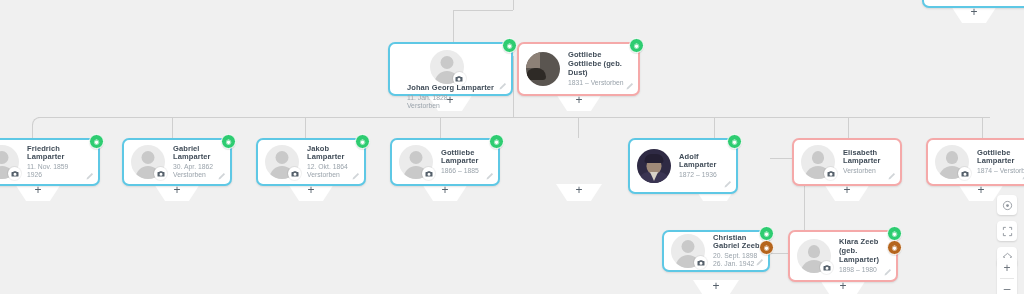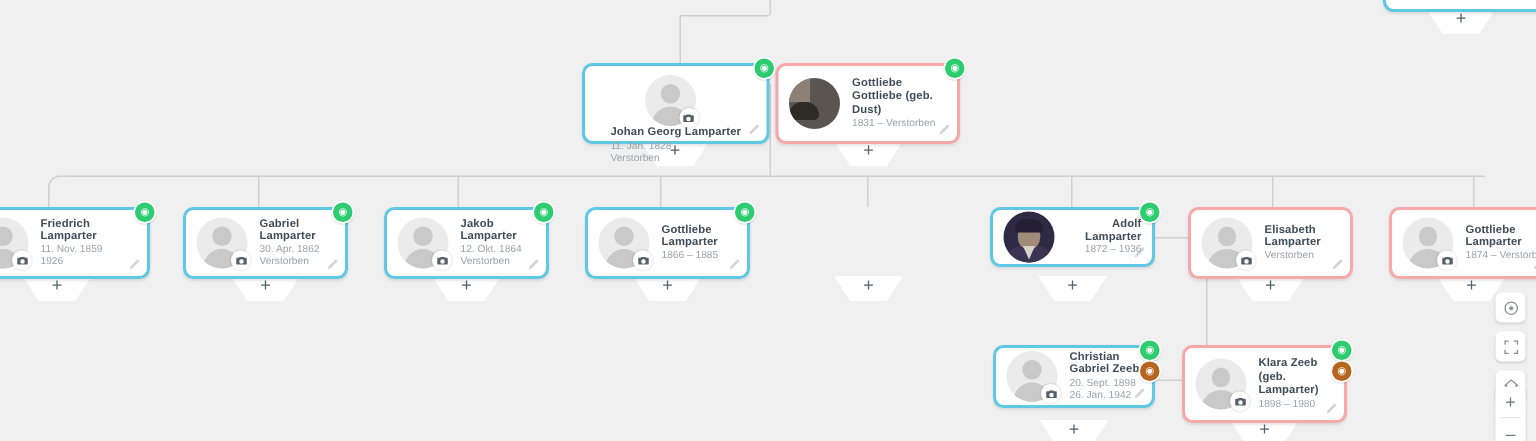--- a/index.html
+++ b/index.html
@@ -326,21 +326,21 @@
     <div class="pencil">
       <svg width="9" height="9" viewBox="0 0 16 16">
           <path fill="#9aa3ab" d="M12.1 1.6l2.3 2.3-8.6 8.6-3.1.8.8-3.1 8.6-8.6z"></path>
         </svg>
     </div>
   </div>
   <div class="plus-tab" style="left:422px;top:184px;">+</div>
 
   <div class="plus-tab" style="left:556px;top:184px;">+</div>
 
-  <div class="card" style="left:660px;top:138px;width:110px;height:40px;text-align:right;">
+  <div class="card" style="left:628px;top:138px;width:110px;height:56px;">
     <div class="avatar-wrap">
       <div class="avatar photo">
         <div class="ph-body"></div>
           <div class="ph-face"></div>
           <div class="ph-hair"></div>
           <div class="ph-collar"></div>
       </div>
     </div>
     <div class="info">
       <div class="nm">Adolf Lamparter</div>

